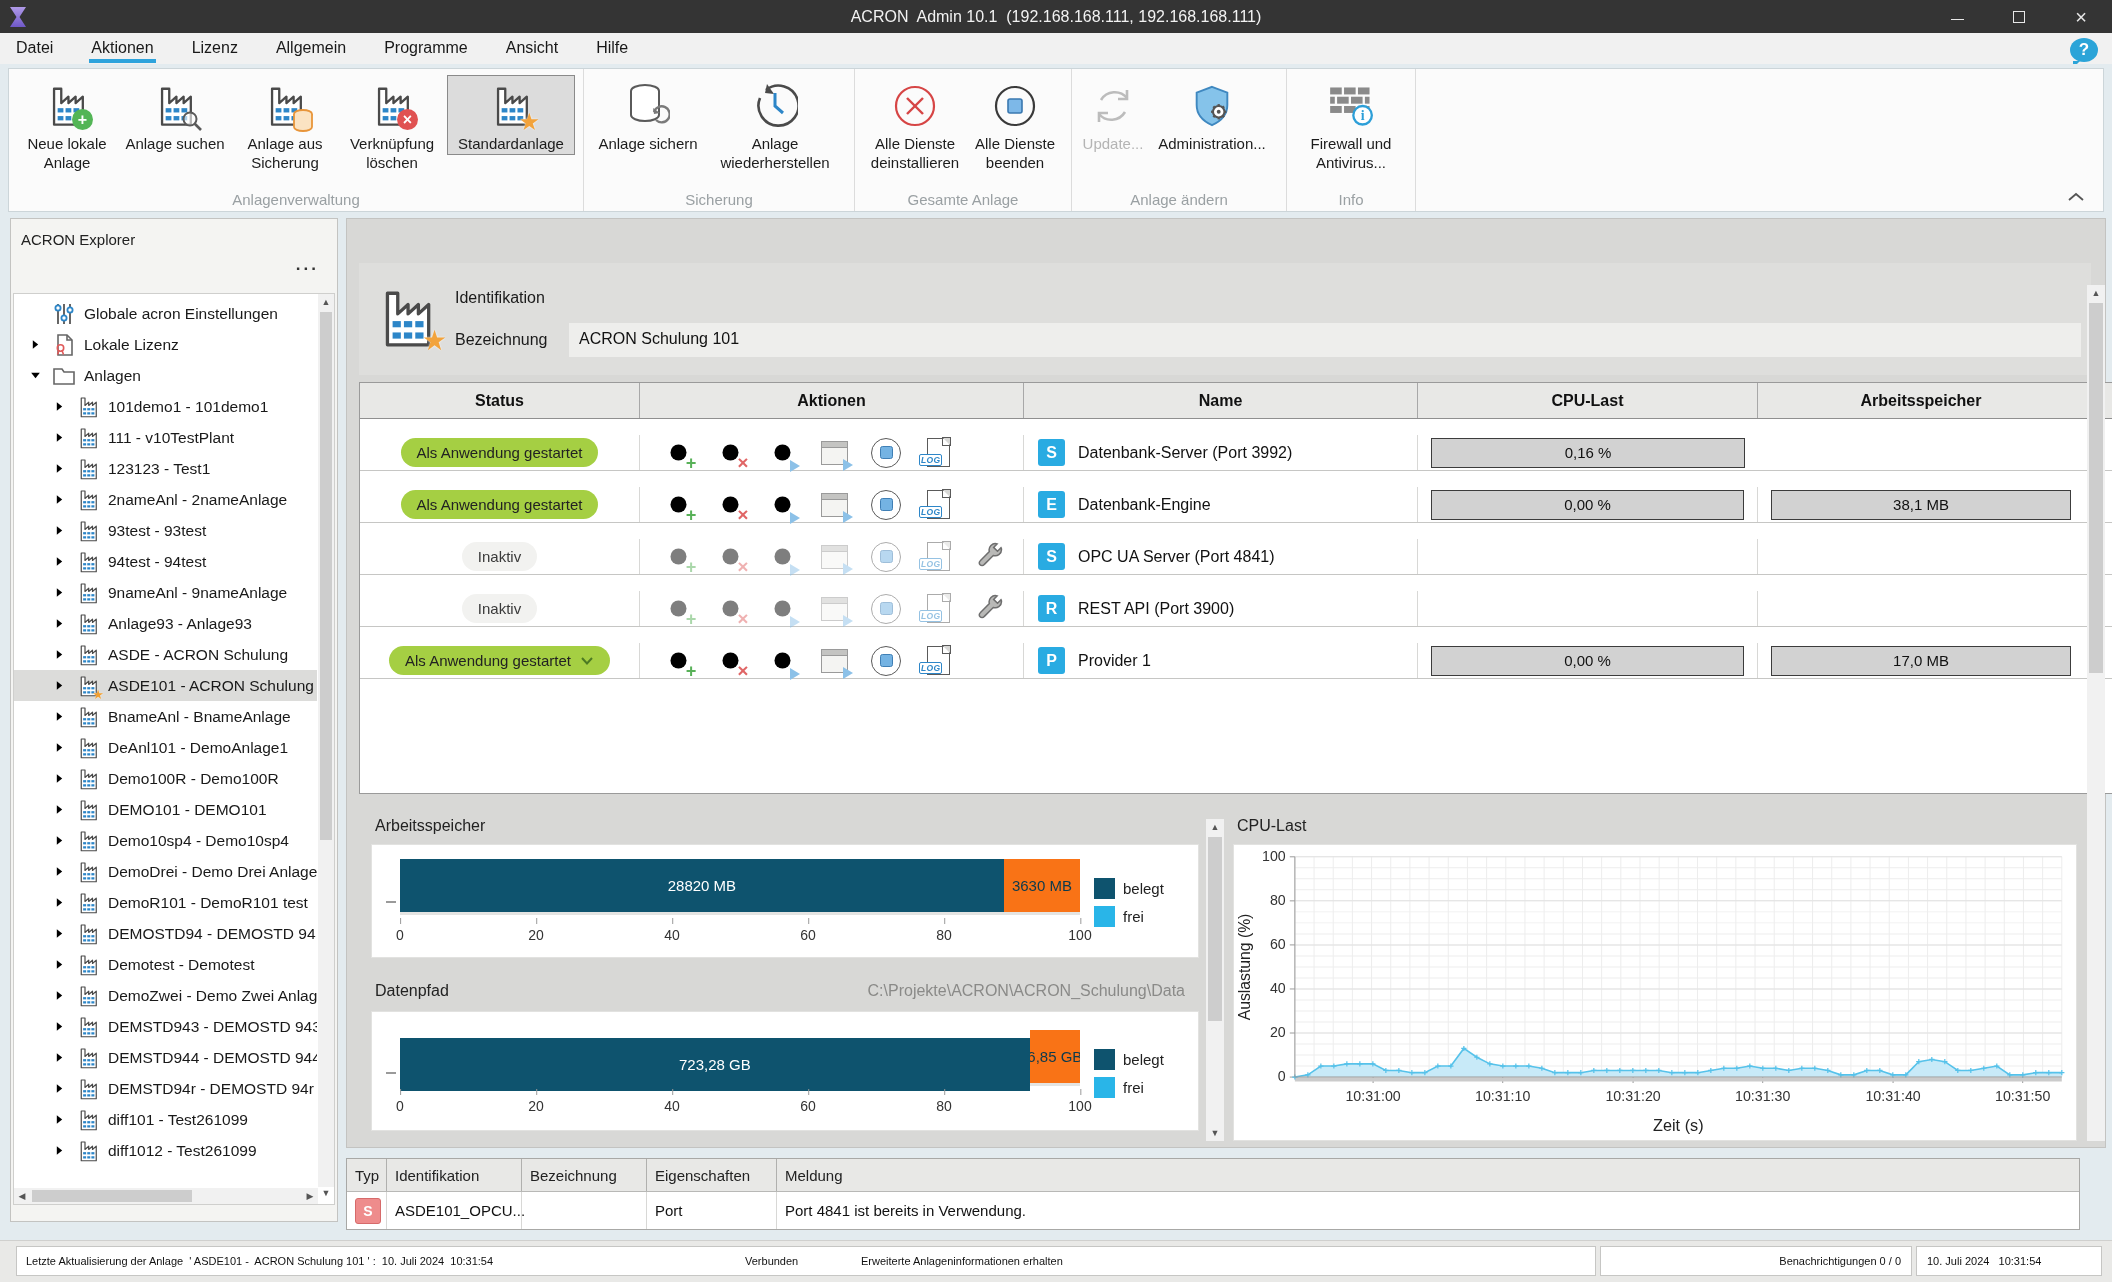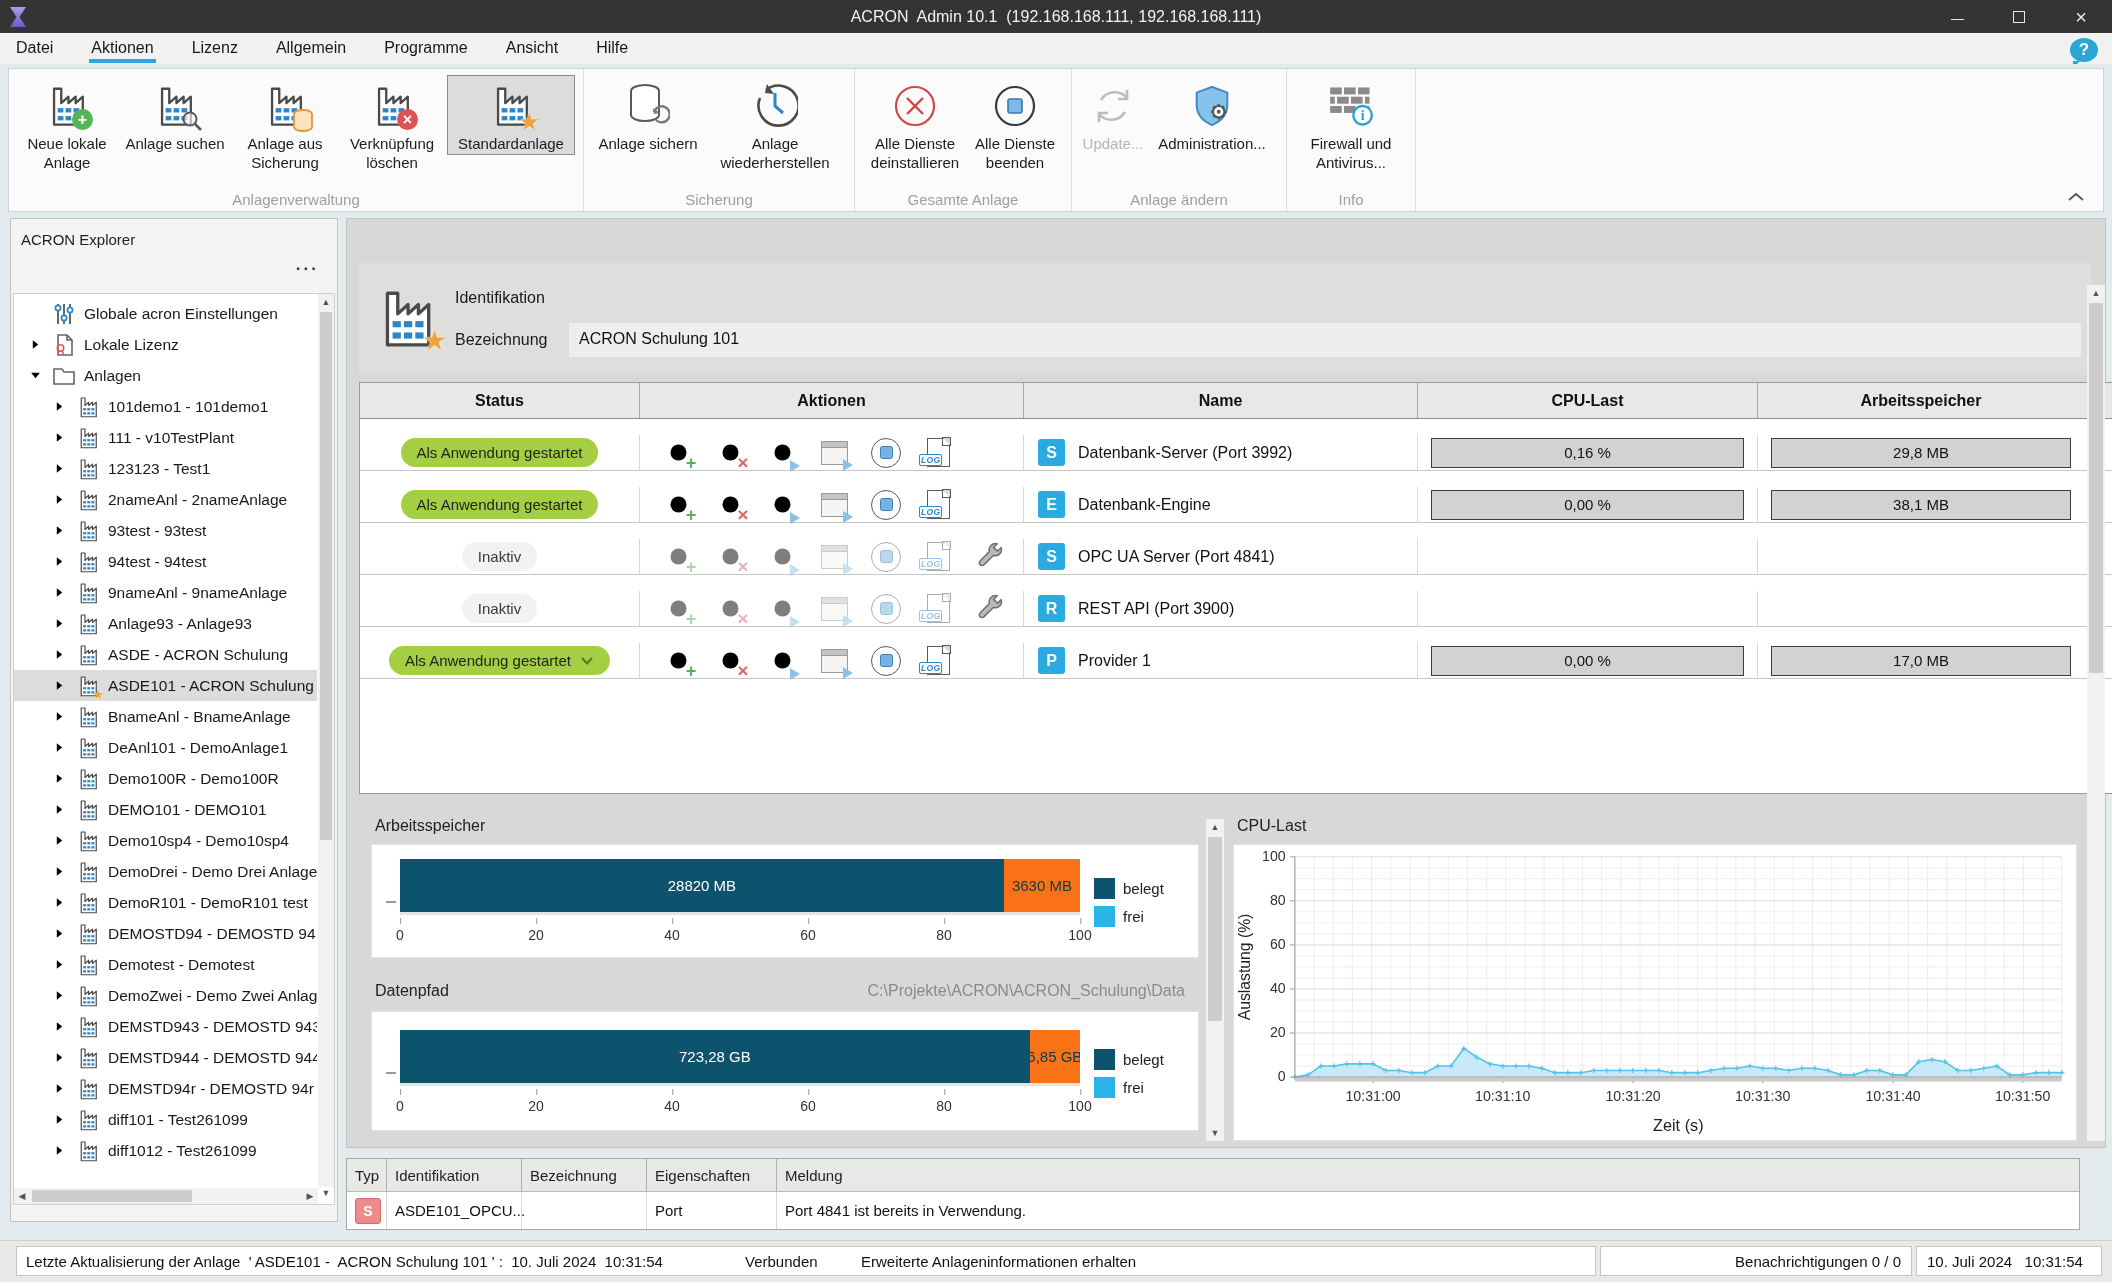--- a/index.html
+++ b/index.html
@@ -148,21 +148,21 @@
   .msgpanel { position:absolute; left:346px; top:1158px; width:1734px; height:72px; background:#fff; border:1px solid #a8a8a6; }
   .msg-head { display:flex; height:33px; background:#e8e8e6; border-bottom:1px solid #b8b8b6; }
   .msg-head .mh { font-size:15px; color:#222; display:flex; align-items:center; padding-left:8px; border-right:1px solid #b0b0ae; }
   .msg-row { display:flex; height:37px; }
   .msg-row .mc { font-size:15px; color:#111; display:flex; align-items:center; padding-left:8px; border-right:1px solid #d8d8d6; }
   .m-typ{width:40px}.m-id{width:135px}.m-bez{width:125px}.m-eig{width:130px}.m-mel{flex:1;border-right:none!important}
   .err-ico { width:26px; height:26px; border-radius:3px; background:#ee8c8c; border:1px solid #d66a6a; color:#fff; font-weight:bold; font-size:14px; display:flex; align-items:center; justify-content:center; }
 
   
   .statusbar { position:absolute; left:0; top:1240px; width:2112px; height:42px; background:#e9e9e7; border-top:1px solid #d0d0ce; }
-  .sb-field { position:absolute; top:5px; height:30px; background:#fff; border:1px solid #c6c6c4; font-size:15px; color:#111; display:flex; align-items:center; white-space:pre; }
+  .sb-field { position:absolute; top:5px; height:30px; background:#fff; border:1px solid #c6c6c4; font-size:11px; color:#111; display:flex; align-items:center; white-space:pre; }
   .sb-f1 { left:16px; width:1580px; padding-left:9px; }
   .sb-conn { position:absolute; left:728px; } .sb-info { position:absolute; left:844px; }
   .sb-f2 { left:1600px; width:312px; justify-content:flex-end; padding-right:10px; }
   .sb-f3 { left:1916px; width:186px; padding-left:10px; }
 </style>
 </head>
 <body>
 
 <svg width="0" height="0" style="position:absolute">
   <defs>
@@ -896,23 +896,20 @@
               </span>
 
             </div>
             <div class="cell c-name">
               <span class="svc-ico">S</span>
               <span class="svc-name">Datenbank-Server (Port 3992)</span>
             </div>
             <div class="cell c-cpu">
               <span class="valbox">0,16 %</span>
             </div>
-            <div class="cell c-mem">
-              <span class="valbox">29,8 MB</span>
-            </div>
           </div>
 
           <div class="srow" data-kind="running" data-dropdown="false" data-wrench="false">
             <div class="cell c-status">
               <span class="pill">
                 <span>Als Anwendung gestartet</span>
 
               </span>
             </div>
             <div class="cell c-actions">
@@ -1160,21 +1157,21 @@
     </div>
   </div>
 
   <span class="sec-title" style="left:28px;top:763px">Datenpfad</span>
   <span class="dp-path" style="right:920px;top:763px">C:\Projekte\ACRON\ACRON_Schulung\Data</span>
   <div class="chart-card" style="left:24px;top:792px;width:828px;height:120px">
     <div class="plot-row" style="top:18px">
       <span class="ydash"></span>
       <div class="plot-col">
         <div class="hbar">
-          <div class="seg seg-dark" style="width: 92.6%;">
+          <div class="seg seg-dark" style="width: 92.6%; margin-top: 8px;">
               <span class="seg-label">723,28  GB</span>
             </div>
           <div class="seg seg-light" style="width: 7.4%;">
               <span class="seg-label">6,85  GB</span>
             </div>
         </div>
         <div class="axis">
           <span class="tick" style="left:0%">0</span>
             <span class="tick" style="left:20%">20</span>
             <span class="tick" style="left:40%">40</span>

